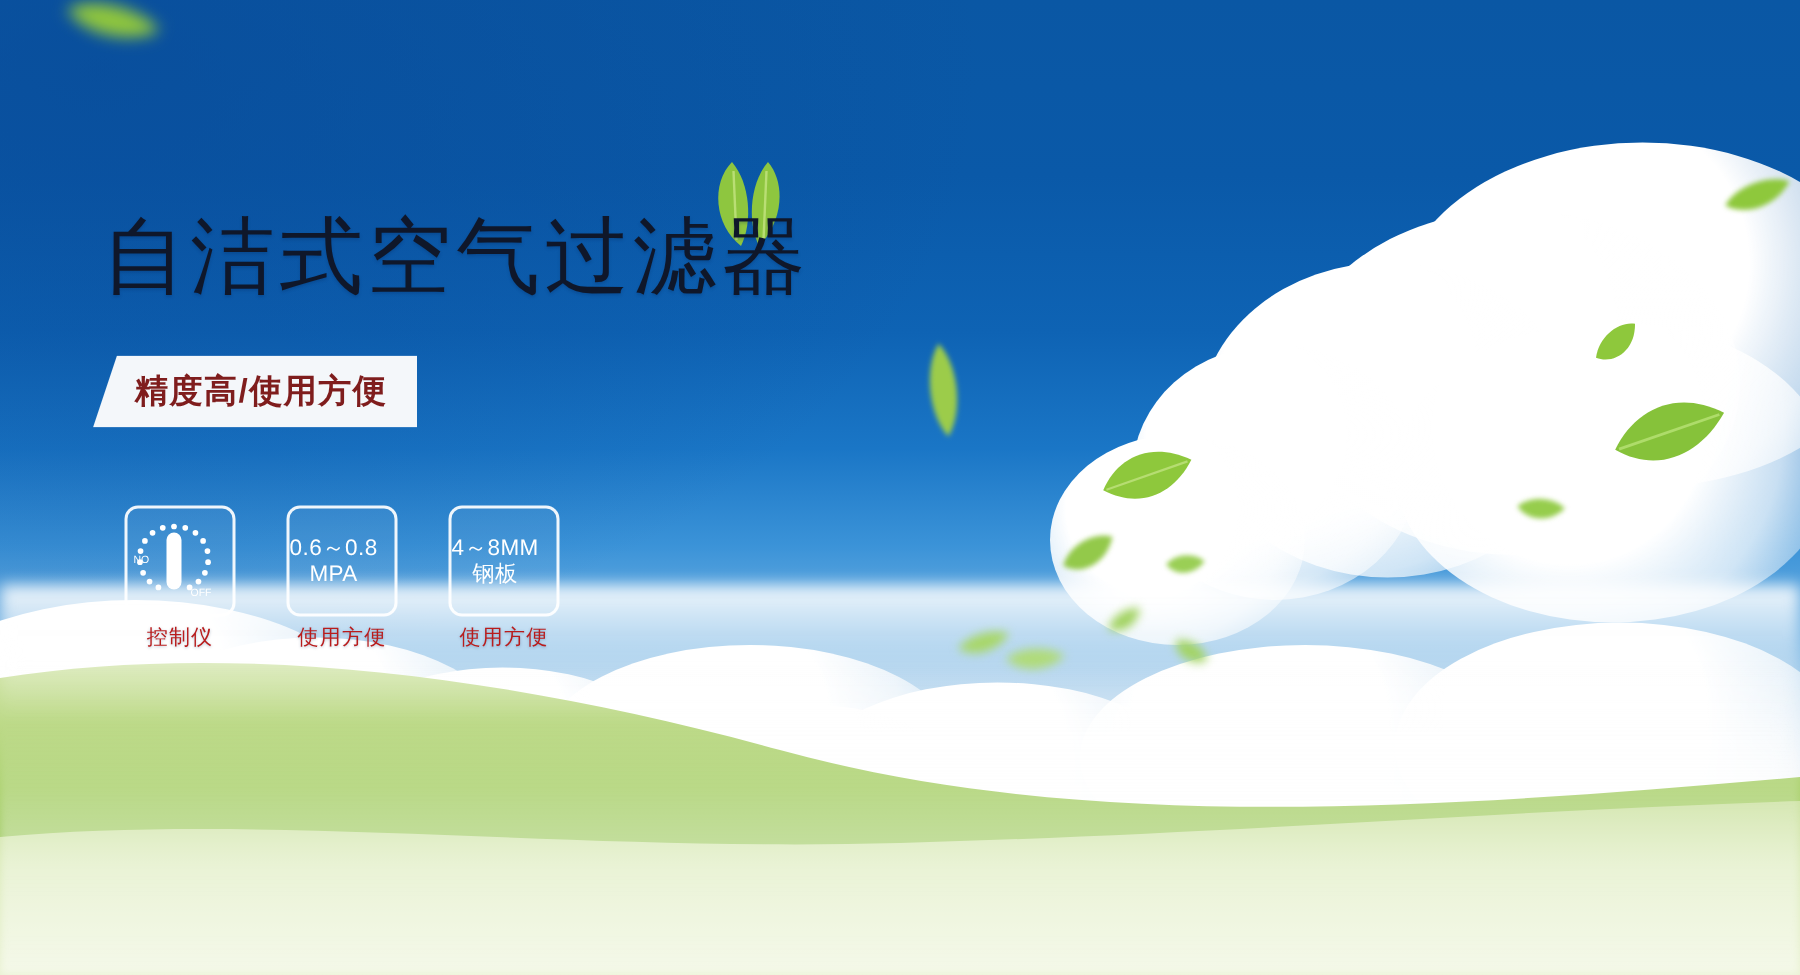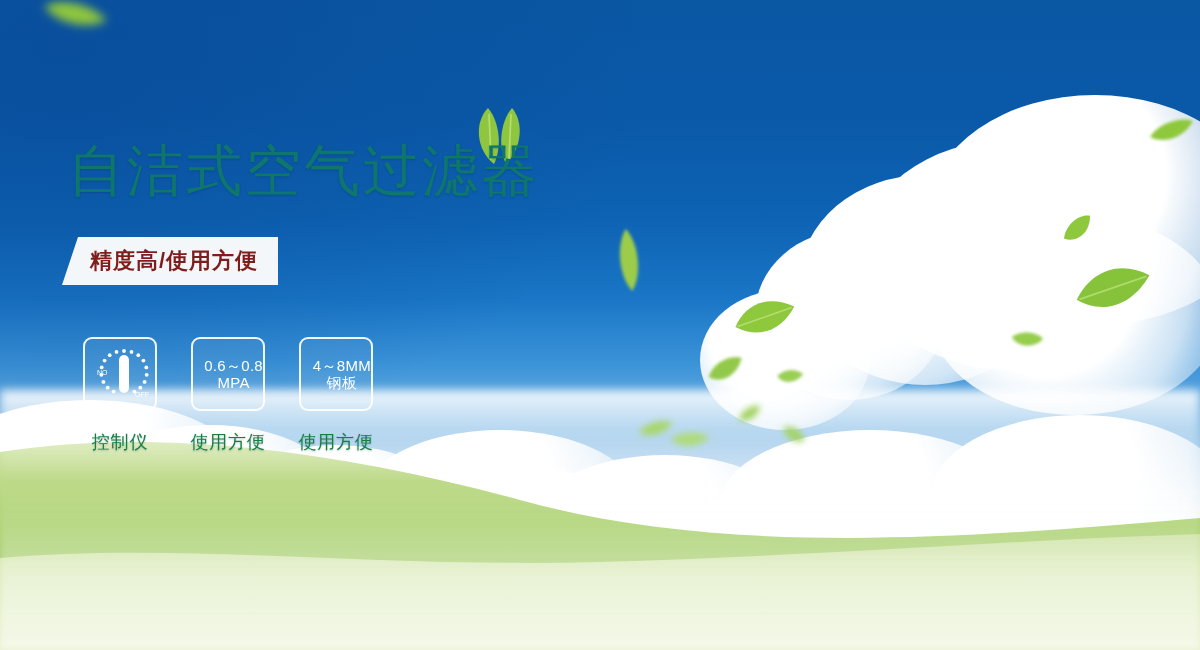--- a/index.html
+++ b/index.html
@@ -100,21 +100,21 @@
   .leaf.blur-3 { filter: blur(5px); }
 
   
   .headline {
     position: absolute;
     left: 68px;
     top: 143px;
     font-size: 56px;
     line-height: 1;
     letter-spacing: 3px;
-    color: #0f766e;
+    color: #0f172a;
     font-weight: 300;
     white-space: nowrap;
     text-shadow: 0 1px 2px rgba(0,40,90,.25);
   }
 
   .sprout {
     position: absolute;
     left: 466px;
     top: 104px;
     width: 66px;
@@ -169,36 +169,36 @@
     align-items: center;
   }
   .feature-box {
     width: 74px;
     height: 74px;
     border: 2px solid rgba(255,255,255,.92);
     border-radius: 9px;
     background: rgba(255,255,255,.06);
     display: flex;
     align-items: center;
-    justify-content: flex-end;
+    justify-content: flex-start;
     overflow: hidden;
   }
   .feature-box svg { display: block; }
   .box-text {
     color: #ffffff;
     font-size: 15px;
     font-weight: 400;
     line-height: 1.15;
     text-align: center;
     letter-spacing: .3px;
   }
   .feature-label {
-    margin-top: 19px;
-    color: #15803d;
-    font-size: 18px;
+    margin-top: 5px;
+    color: #b91c1c;
+    font-size: 14px;
     letter-spacing: .8px;
     text-shadow: 0 1px 2px rgba(0,50,100,.3);
     white-space: nowrap;
   }
 </style>
 </head>
 <body>
 
 <div class="banner">
 

